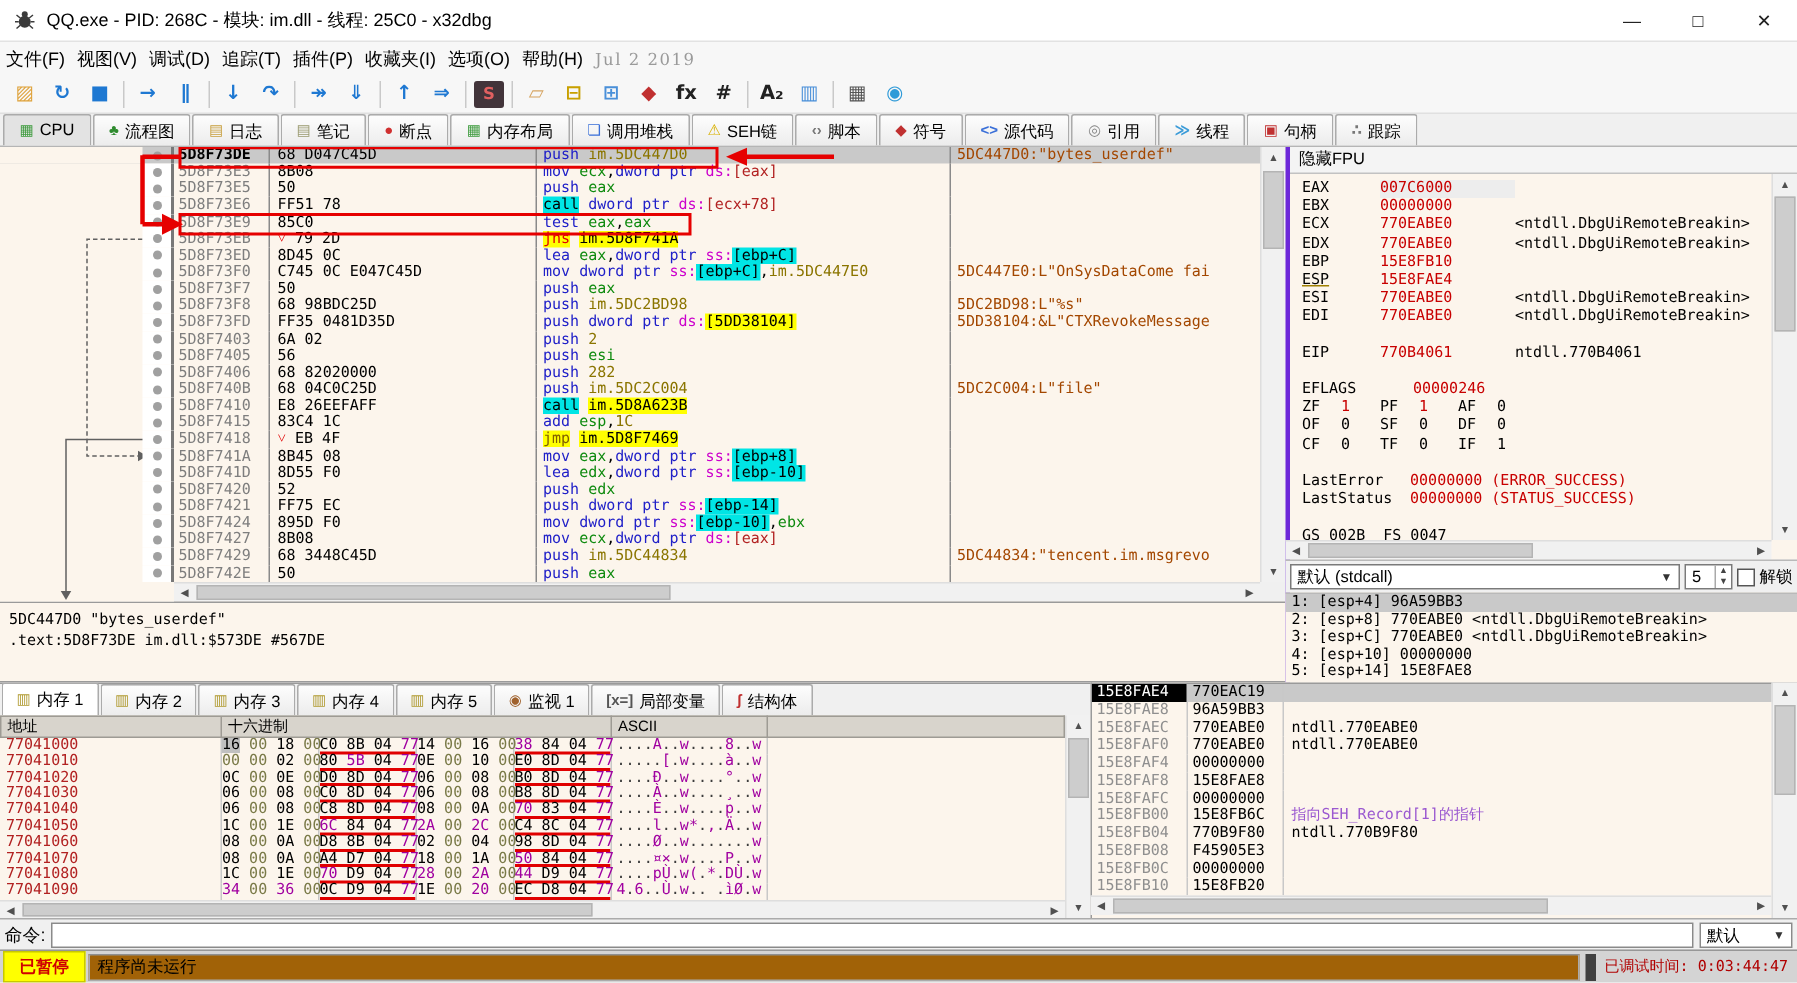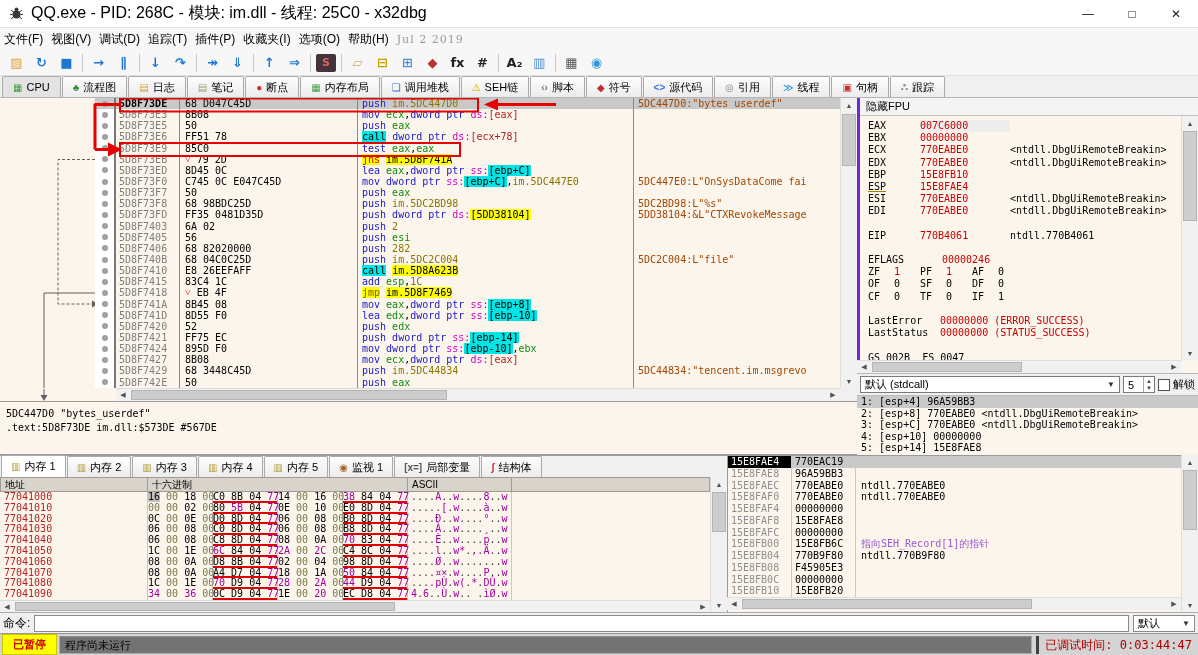--- a/index.html
+++ b/index.html
@@ -2,21 +2,21 @@
 <html><head>
 <meta charset="utf-8">
 <style>
   *{margin:0;padding:0;box-sizing:border-box}
   html,body{width:1198px;height:655px;overflow:hidden}
   body{position:relative;font-family:"Liberation Sans","DejaVu Sans",sans-serif;background:#F0F0F0;color:#000}
 
   
   .titlebar{position:absolute;left:0;top:0;width:1198px;height:28px;background:#FFF;display:flex;align-items:center;border-bottom:1px solid #E2E2E2}
   .title-icon{margin:0 7px 0 9px;display:flex}
-  .title-text{font-size:16px}
+  .title-text{font-size:12px}
   .win-controls{margin-left:auto;display:flex;height:28px}
   .win-btn{width:44px;display:flex;align-items:center;justify-content:center;font-size:12px;color:#222}
   .menubar{position:absolute;left:0;top:28px;width:1198px;height:22px;background:#F7F7F7;display:flex;align-items:center;font-size:12px}
   .menu-item{padding:0 4px;height:22px;line-height:22px}
   .menu-date{color:#9A9A9A;font-family:"DejaVu Serif",serif;font-size:11px;margin-left:4px;letter-spacing:1px}
   .toolbar{position:absolute;left:0;top:50px;width:1198px;height:26px;background:#F7F7F7;border-bottom:1px solid #E0E0E0;display:flex;align-items:center;padding-left:4px}
   .tb-btn{width:25px;height:22px;border:none;background:transparent;font-size:13px;font-weight:bold;font-family:"DejaVu Sans",sans-serif;display:inline-flex;align-items:center;justify-content:center}
   .tb-btn.boxed{width:20px;height:18px;border-radius:2px;margin:0 2px;font-size:11px}
   .tb-sep{width:1px;height:18px;background:#C9C9C9;margin:0 3px;flex:0 0 1px}
   .tabbar{position:absolute;left:0;top:76px;width:1198px;height:22px;background:#F0F0F0;border-bottom:1px solid #B5B5B5;display:flex;align-items:flex-end;padding-left:2px}
@@ -124,22 +124,22 @@
   .stack-hscroll{position:absolute;left:727px;top:597px;width:454px;height:13px}
   .stack-vscroll{position:absolute;left:1181px;top:455px;width:17px;height:157px}
 
   
   .cmdbar{position:absolute;left:0;top:612px;width:1198px;height:21px;background:#F0F0F0;border-top:1px solid #ABABAB;display:flex;align-items:center;padding:0 3px;gap:4px}
   .cmd-label{font-size:12px;white-space:nowrap}
   .cmd-input{flex:1;height:17px;background:#FFF;border:1px solid #8A8A8A;font-size:11px;padding:0 3px;font-family:"DejaVu Sans Mono",monospace}
   .cmd-select{width:62px;height:17px;background:#FFF;border:1px solid #8A8A8A;font-size:11px;display:flex;align-items:center;justify-content:space-between;padding:0 4px}
   .statusbar{position:absolute;left:0;top:633px;width:1198px;height:22px;background:#D4D4D4;border-top:1px solid #979797;display:flex;align-items:center;font-size:11px}
   .st-badge{background:#FFFF00;color:#D00000;font-weight:bold;padding:2px 10px;margin:0 2px;border:1px solid #C8C800}
-  .st-msg{flex:1;border:1px solid #ABABAB;border-top-color:#8F8F8F;background:#737373;height:18px;line-height:16px;padding-left:5px;margin-right:4px}
-  .st-time{color:#B00000;padding:0 6px;border-left:3px solid #404040;height:18px;line-height:18px;white-space:nowrap;font-family:"DejaVu Sans Mono",monospace;font-size:12px}
+  .st-msg{flex:1;border:1px solid #ABABAB;border-top-color:#8F8F8F;background:#a16207;height:18px;line-height:16px;padding-left:5px;margin-right:4px}
+  .st-time{color:#B00000;padding:0 6px;border-left:7px solid #404040;height:18px;line-height:18px;white-space:nowrap;font-family:"DejaVu Sans Mono",monospace;font-size:10px}
 </style>
 </head>
 <body>
 
 <div class="titlebar">
   <span class="title-icon">
     <svg width="15" height="15" viewBox="0 0 15 15">
         <circle cx="7.5" cy="8.5" r="4" fill="#3A3A3A"></circle>
         <circle cx="7.5" cy="3.5" r="2" fill="#3A3A3A"></circle>
         <path stroke="#3A3A3A" stroke-width="1" fill="none" d="M2,4 L4.5,6 M13,4 L10.5,6 M1,8.5 L3.5,8.5 M14,8.5 L11.5,8.5 M2,13 L4.5,10.8 M13,13 L10.5,10.8"></path>

